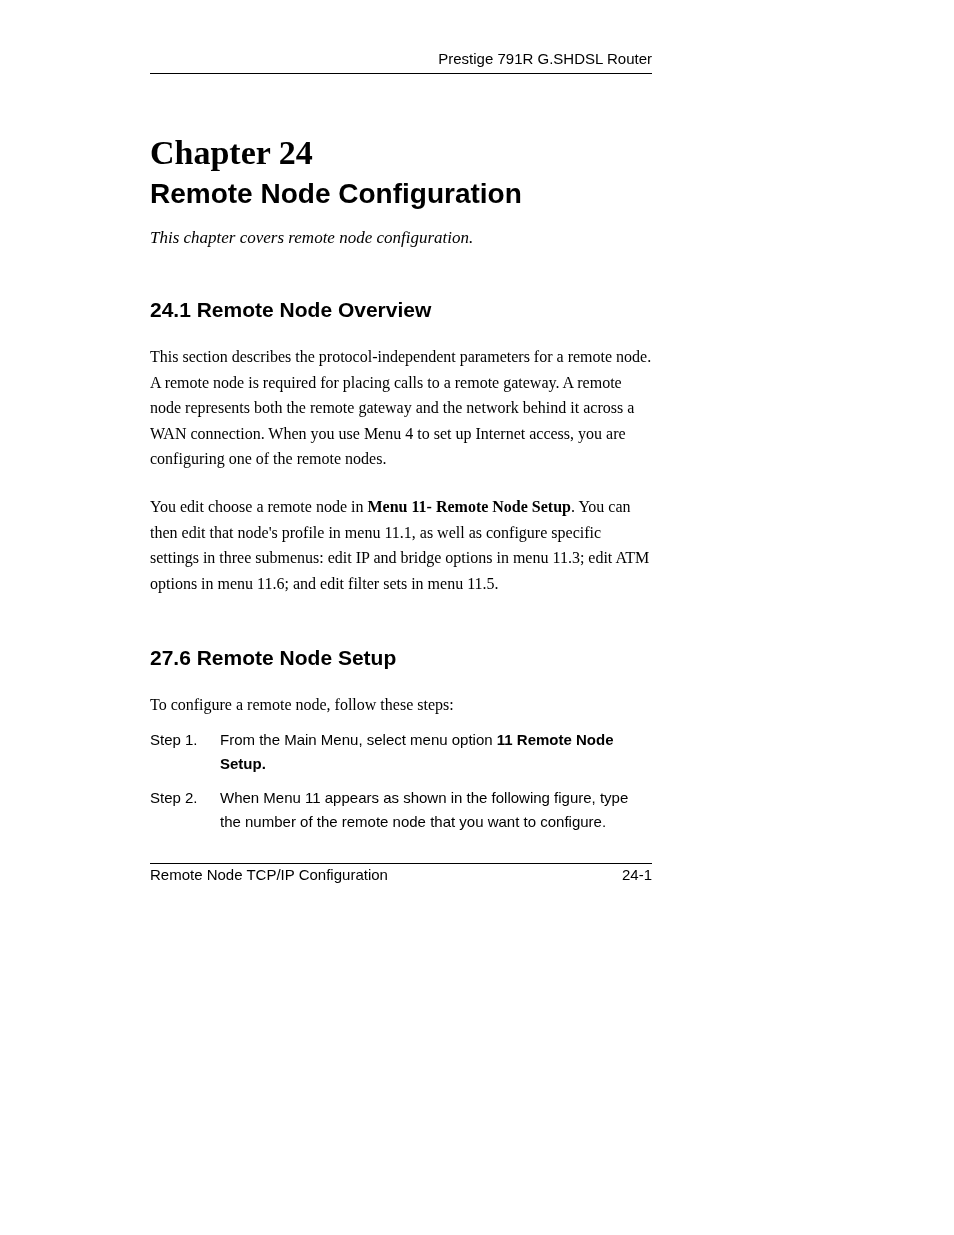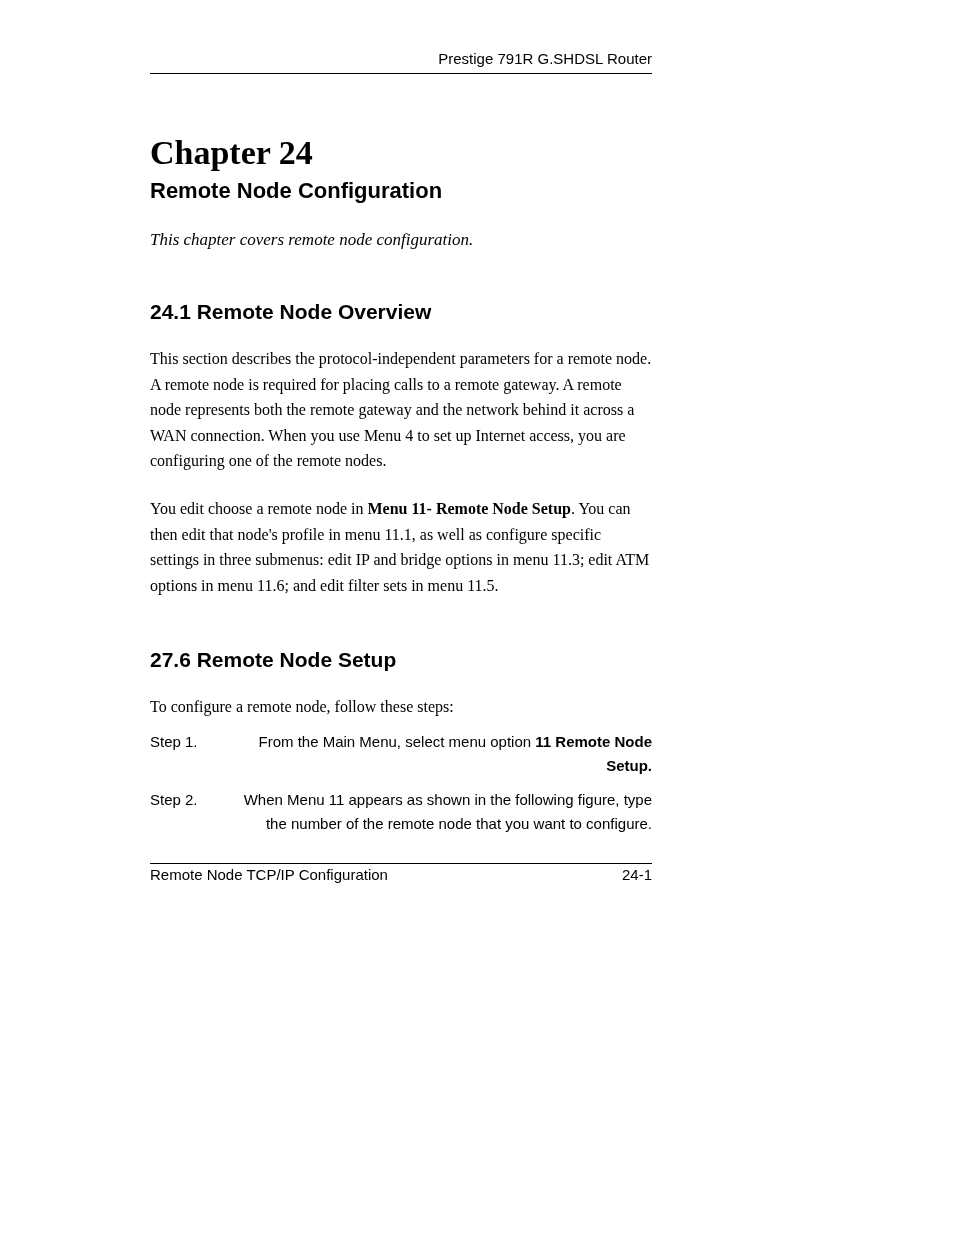--- a/index.html
+++ b/index.html
@@ -28,29 +28,29 @@
     text-align: left;
     font-family: Arial, Helvetica, sans-serif;
     font-weight: bold;
   }
   .chapter-number {
     font-family: "Times New Roman", Times, serif;
     font-size: 34px;
     font-weight: bold;
   }
   .chapter-title {
-    font-size: 22px;
+    font-size: 28px;
     margin-top: 6px;
   }
   .chapter-subtitle {
     font-family: "Times New Roman", Times, serif;
     font-style: italic;
     font-weight: normal;
     font-size: 17px;
-    margin-top: 26px;
+    margin-top: 18px;
   }
   .section-heading {
     font-family: Arial, Helvetica, sans-serif;
     font-weight: bold;
     font-size: 21px;
     margin-top: 50px;
   }
   .body-text {
     font-size: 16px;
     line-height: 1.6;
@@ -65,21 +65,20 @@
     font-size: 15px;
     line-height: 1.6;
     margin-top: 10px;
   }
   .step-label {
     font-weight: normal;
     flex: 0 0 70px;
   }
   .step-text {
     flex: 1;
-    text-align: right;
   }
   .step-text .sbold {
     font-weight: bold;
   }
   
   .footer-wrap {
     position: absolute;
     left: 150px;
     right: 112px;
     top: 863px;

